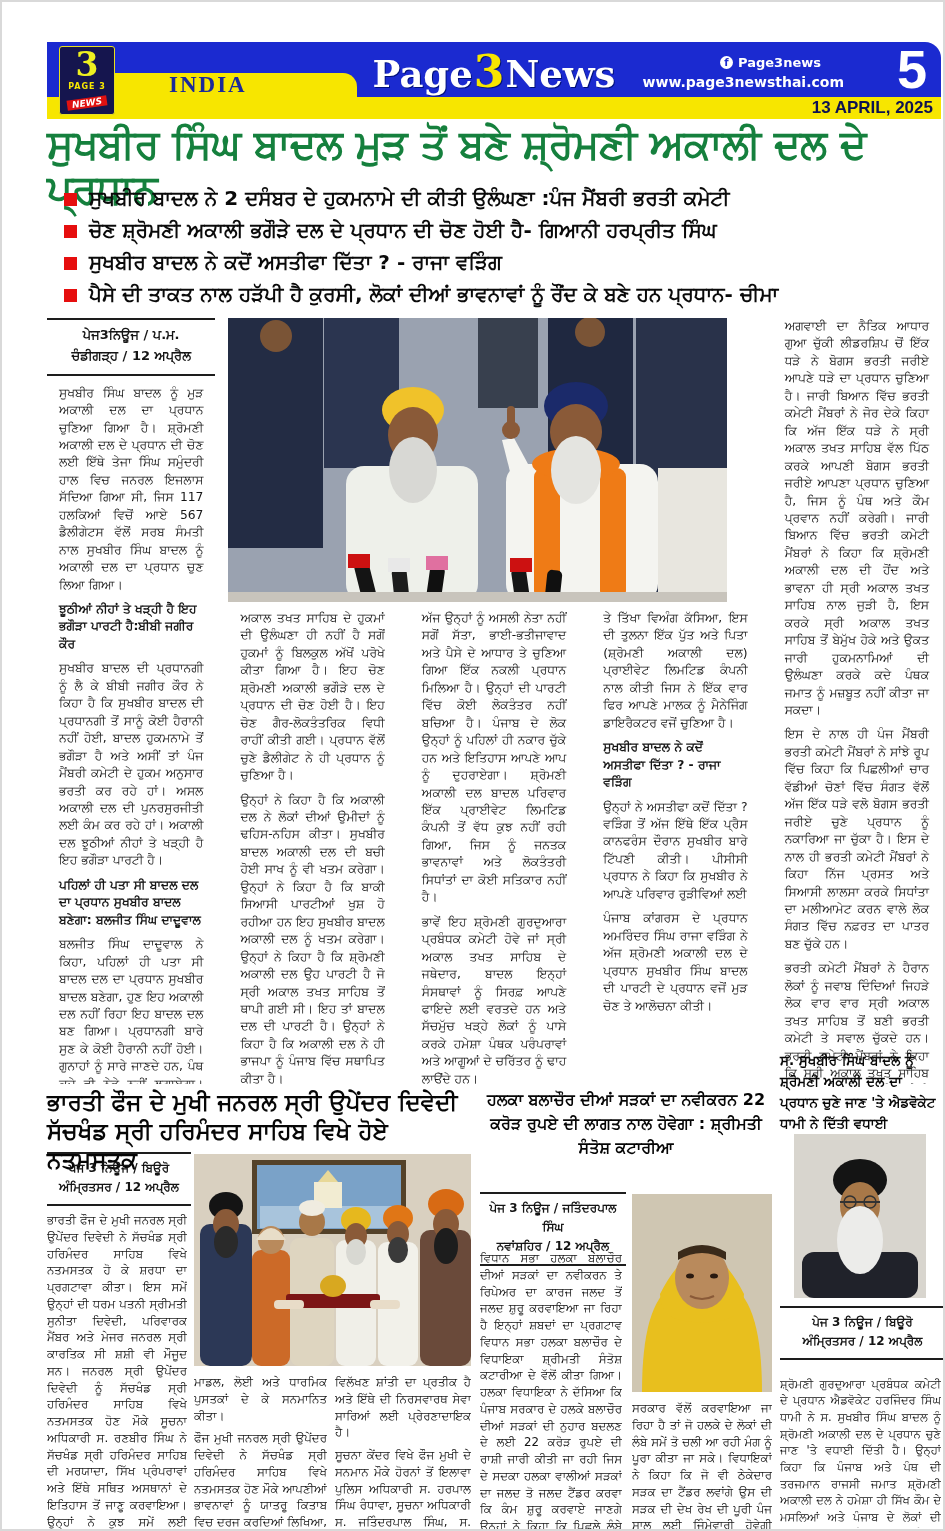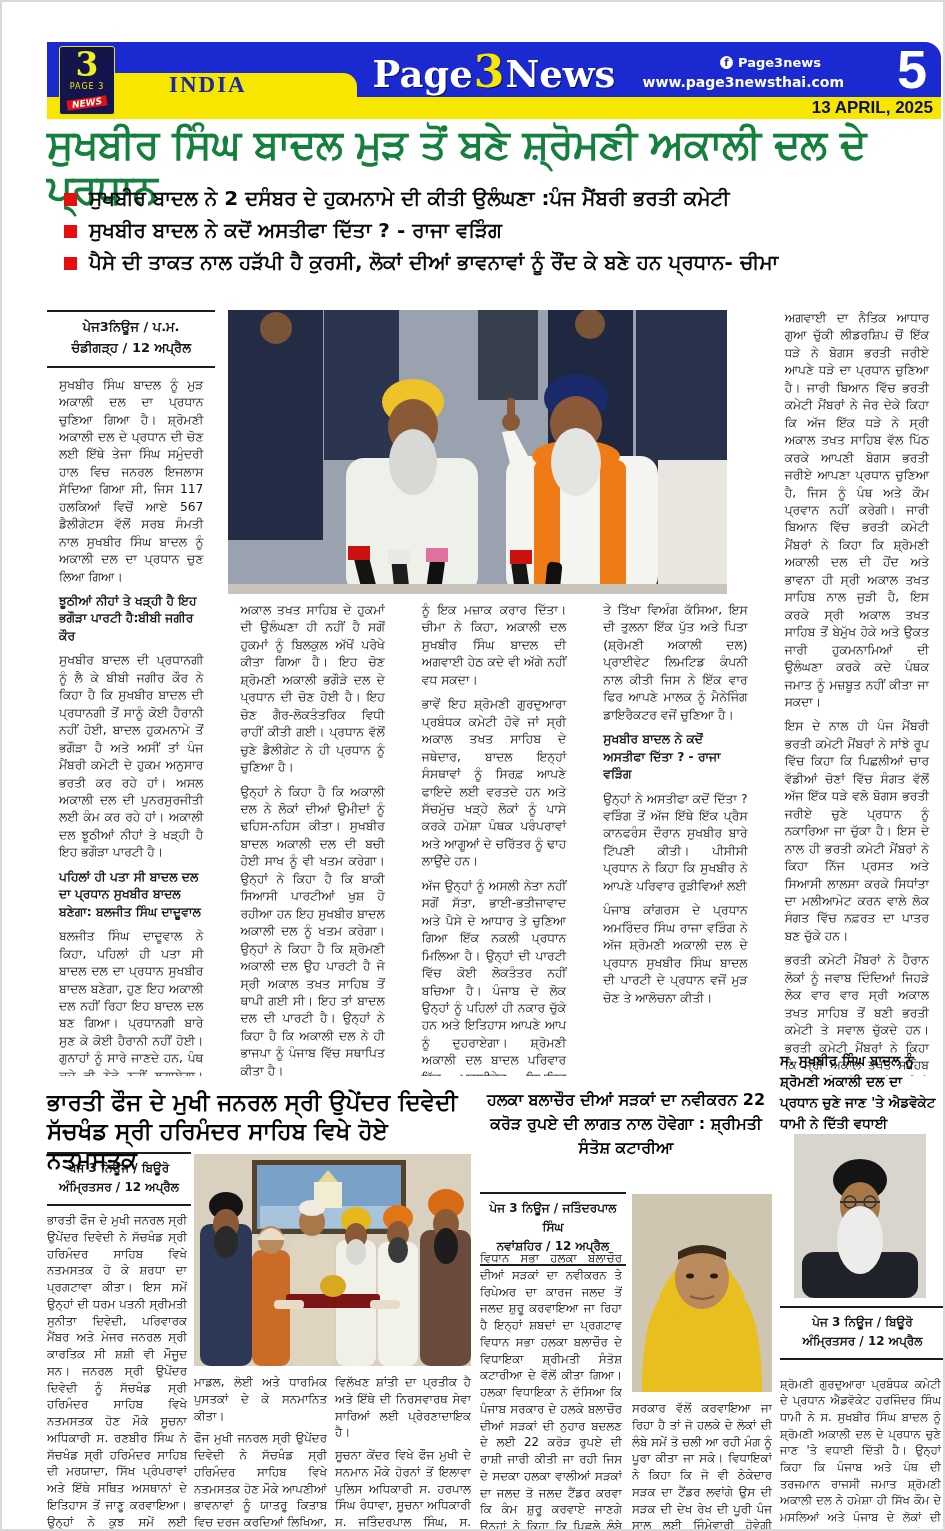--- a/index.html
+++ b/index.html
@@ -9,21 +9,21 @@
   
   .masthead{position:absolute;left:45px;top:40px;width:894px;height:77px;background:#1b2ad0;
             border-top-right-radius:16px;}
   .m-yellow{position:absolute;left:0;bottom:0;width:100%;height:22px;background:#f7e600;}
   .m-date{position:absolute;right:8px;bottom:1px;font-weight:700;font-size:17px;color:#0d1150;
           font-family:"Liberation Sans",sans-serif;}
   .logo-box{position:absolute;left:12px;top:4px;width:54px;height:67px;background:#15154e;
             border:1px solid #e8e020;border-radius:3px;text-align:center;z-index:3;}
   .logo-3{font-family:"DejaVu Serif",serif;font-weight:700;font-size:33px;line-height:34px;
           color:#eef020;margin-top:1px;}
-  .logo-page3{font-size:8px;font-weight:400;color:#f7e600;letter-spacing:1px;}
+  .logo-page3{font-size:8px;font-weight:700;color:#f7e600;letter-spacing:1px;}
   .logo-news{display:inline-block;background:#e01111;color:#fff;font-weight:700;font-size:9px;
              font-style:italic;transform:rotate(-8deg);padding:0 5px;margin-top:2px;}
   .india-tab{position:absolute;left:58px;top:31px;width:252px;height:24px;background:#f7e600;
              border-top-right-radius:14px;z-index:2;}
   .india-text{font-family:"Liberation Serif",serif;font-weight:700;font-size:23px;color:#1b2a9b;
               letter-spacing:2px;line-height:24px;padding-left:64px;}
   .paper-title{position:absolute;left:0;right:0;top:4px;text-align:center;z-index:1;
                font-family:"DejaVu Serif",serif;font-weight:700;color:#fff;
                text-shadow:1px 1px 0 #00107a;}
   .t-word{font-size:37px;}
@@ -36,21 +36,21 @@
   .m-pagenum{position:absolute;right:14px;top:-2px;color:#fff;font-weight:700;font-size:54px;
              line-height:58px;font-family:"Liberation Sans",sans-serif;}
   
   .lead-headline{position:absolute;left:45px;top:120px;width:896px;margin:0;font-size:40px;
                  font-weight:700;color:#15803d;line-height:1.12;letter-spacing:-0.5px;}
   .bullets{position:absolute;left:62px;top:184px;width:870px;list-style:none;margin:0;padding:0;}
   .bullets li{display:flex;gap:12px;margin-bottom:7px;font-size:20px;font-weight:700;color:#0a0a0a;
               align-items:flex-start;line-height:1.25;text-align:right;}
   .sq{flex:0 0 13px;height:13px;background:#e60e0e;margin-top:7px;}
   
-  .lead-body{position:absolute;left:45px;top:308px;width:894px;height:766px;display:flex;gap:13px;}
+  .lead-body{position:absolute;left:45px;top:316px;width:894px;height:766px;display:flex;gap:13px;}
   .lcol{flex:1 1 0;overflow:hidden;font-size:12.3px;line-height:1.42;text-align:justify;color:#161616;}
   .lcol p{margin:0 12px 7px;}
   .sub{font-weight:700;text-align:left;margin:2px 0 5px;}
   .pad-top{padding-top:292px;}
   .byline-box{border-top:2px solid #1d1d1d;border-bottom:2px solid #1d1d1d;text-align:center;
               font-weight:700;font-size:13px;padding:5px 2px 7px;margin-bottom:9px;line-height:1.6;}
   .main-photo{position:absolute;left:181px;top:0;width:499px;height:284px;margin:0;}
   figure{margin:0;} figure svg{display:block;}
   
   .art h2{margin:0;font-weight:700;color:#060606;}
@@ -105,20 +105,24 @@
   </header>
 
   <h1 class="lead-headline">ਸੁਖਬੀਰ ਸਿੰਘ ਬਾਦਲ ਮੁੜ ਤੋਂ ਬਣੇ ਸ਼੍ਰੋਮਣੀ ਅਕਾਲੀ ਦਲ ਦੇ ਪ੍ਰਧਾਨ</h1>
   <ul class="bullets">
     <li>
         <span class="sq"></span>
         <span>ਸੁਖਬੀਰ ਬਾਦਲ ਨੇ 2 ਦਸੰਬਰ ਦੇ ਹੁਕਮਨਾਮੇ ਦੀ ਕੀਤੀ ਉਲੰਘਣਾ :ਪੰਜ ਮੈਂਬਰੀ ਭਰਤੀ ਕਮੇਟੀ</span>
       </li>
     <li>
         <span class="sq"></span>
+        <span>ਚੋਣ ਸ਼੍ਰੋਮਣੀ ਅਕਾਲੀ ਭਗੌੜੇ ਦਲ ਦੇ ਪ੍ਰਧਾਨ ਦੀ ਚੋਣ ਹੋਈ ਹੈ- ਗਿਆਨੀ ਹਰਪ੍ਰੀਤ ਸਿੰਘ</span>
+      </li>
+    <li>
+        <span class="sq"></span>
         <span>ਸੁਖਬੀਰ ਬਾਦਲ ਨੇ ਕਦੋਂ ਅਸਤੀਫਾ ਦਿੱਤਾ ? - ਰਾਜਾ ਵੜਿੰਗ</span>
       </li>
     <li>
         <span class="sq"></span>
         <span>ਪੈਸੇ ਦੀ ਤਾਕਤ ਨਾਲ ਹੜੱਪੀ ਹੈ ਕੁਰਸੀ, ਲੋਕਾਂ ਦੀਆਂ ਭਾਵਨਾਵਾਂ ਨੂੰ ਰੌਂਦ ਕੇ ਬਣੇ ਹਨ ਪ੍ਰਧਾਨ- ਚੀਮਾ</span>
       </li>
   </ul>
 
   <section class="lead-body">
     <div class="lcol">
@@ -134,23 +138,22 @@
       <p>ਬੱਚੇ ਦੇ ਹੱਥ ਖਿਡੌਣਾ ਫੜਾ ਦਈਏ ਤਾਂ ਉਹ ਰੋਣ ਲੱਗ ਜਾਂਦਾ ਜਦੋਂ ਵਾਪਸ ਖਿਡੌਣਾ ਦਿੰਦੇ ਹਾਂ ਚੁੱਕ ਕਰ ਜਾਂਦਾ ਹੈ ਇਹੀ ਮਾਨਸਿਕਤਾ ਸੁਖਬੀਰ ਬਾਦਲ ਦੀ ਹੈ।</p>
 
     </div>
     <div class="lcol pad-top">
       <p>ਅਕਾਲ ਤਖਤ ਸਾਹਿਬ ਦੇ ਹੁਕਮਾਂ ਦੀ ਉਲੰਘਣਾ ਹੀ ਨਹੀਂ ਹੈ ਸਗੋਂ ਹੁਕਮਾਂ ਨੂੰ ਬਿਲਕੁਲ ਅੱਖੋਂ ਪਰੋਖੇ ਕੀਤਾ ਗਿਆ ਹੈ। ਇਹ ਚੋਣ ਸ਼੍ਰੋਮਣੀ ਅਕਾਲੀ ਭਗੌੜੇ ਦਲ ਦੇ ਪ੍ਰਧਾਨ ਦੀ ਚੋਣ ਹੋਈ ਹੈ। ਇਹ ਚੋਣ ਗੈਰ-ਲੋਕਤੰਤਰਿਕ ਵਿਧੀ ਰਾਹੀਂ ਕੀਤੀ ਗਈ। ਪ੍ਰਧਾਨ ਵੱਲੋਂ ਚੁਣੇ ਡੈਲੀਗੇਟ ਨੇ ਹੀ ਪ੍ਰਧਾਨ ਨੂੰ ਚੁਣਿਆ ਹੈ।</p>
       <p>ਉਨ੍ਹਾਂ ਨੇ ਕਿਹਾ ਹੈ ਕਿ ਅਕਾਲੀ ਦਲ ਨੇ ਲੋਕਾਂ ਦੀਆਂ ਉਮੀਦਾਂ ਨੂੰ ਢਹਿਸ-ਨਹਿਸ ਕੀਤਾ। ਸੁਖਬੀਰ ਬਾਦਲ ਅਕਾਲੀ ਦਲ ਦੀ ਬਚੀ ਹੋਈ ਸਾਖ ਨੂੰ ਵੀ ਖਤਮ ਕਰੇਗਾ। ਉਨ੍ਹਾਂ ਨੇ ਕਿਹਾ ਹੈ ਕਿ ਬਾਕੀ ਸਿਆਸੀ ਪਾਰਟੀਆਂ ਖੁਸ਼ ਹੋ ਰਹੀਆ ਹਨ ਇਹ ਸੁਖਬੀਰ ਬਾਦਲ ਅਕਾਲੀ ਦਲ ਨੂੰ ਖਤਮ ਕਰੇਗਾ। ਉਨ੍ਹਾਂ ਨੇ ਕਿਹਾ ਹੈ ਕਿ ਸ਼੍ਰੋਮਣੀ ਅਕਾਲੀ ਦਲ ਉਹ ਪਾਰਟੀ ਹੈ ਜੋ ਸ੍ਰੀ ਅਕਾਲ ਤਖਤ ਸਾਹਿਬ ਤੋਂ ਥਾਪੀ ਗਈ ਸੀ। ਇਹ ਤਾਂ ਬਾਦਲ ਦਲ ਦੀ ਪਾਰਟੀ ਹੈ। ਉਨ੍ਹਾਂ ਨੇ ਕਿਹਾ ਹੈ ਕਿ ਅਕਾਲੀ ਦਲ ਨੇ ਹੀ ਭਾਜਪਾ ਨੂੰ ਪੰਜਾਬ ਵਿੱਚ ਸਥਾਪਿਤ ਕੀਤਾ ਹੈ।</p>
       <p class="sub">ਲੰਮੇ ਸਮੇਂ ਤੋਂ ਚੱਲ ਰਿਹਾ ਡਰਾਮਾ ਆਖਰਕਾਰ ਖਤਮ ਹੋ ਗਿਆ - ਕੰਗ</p>
       <p>'ਆਪ' ਸੰਸਦ ਮਾਲਵਿੰਦਰ ਕੰਗ ਦਾ ਸੁਖਬੀਰ ਬਾਦਲ ਦੀ ਲੀਡਰਸ਼ਿਪ ਤੇ ਵੱਡਾ ਬਿਆਨ ਸਾਹਮਣੇ ਆਇਆ ਹੈ।</p>
     </div>
     <div class="lcol pad-top">
-      <p>ਨੂੰ ਇਕ ਮਜ਼ਾਕ ਕਰਾਰ ਦਿੱਤਾ। ਚੀਮਾ ਨੇ ਕਿਹਾ, ਅਕਾਲੀ ਦਲ ਸੁਖਬੀਰ ਸਿੰਘ ਬਾਦਲ ਦੀ ਅਗਵਾਈ ਹੇਠ ਕਦੇ ਵੀ ਅੱਗੇ ਨਹੀਂ ਵਧ ਸਕਦਾ।</p>
+      <p>ਅੱਜ ਉਨ੍ਹਾਂ ਨੂੰ ਅਸਲੀ ਨੇਤਾ ਨਹੀਂ ਸਗੋਂ ਸੱਤਾ, ਭਾਈ-ਭਤੀਜਾਵਾਦ ਅਤੇ ਪੈਸੇ ਦੇ ਆਧਾਰ ਤੇ ਚੁਣਿਆ ਗਿਆ ਇੱਕ ਨਕਲੀ ਪ੍ਰਧਾਨ ਮਿਲਿਆ ਹੈ। ਉਨ੍ਹਾਂ ਦੀ ਪਾਰਟੀ ਵਿੱਚ ਕੋਈ ਲੋਕਤੰਤਰ ਨਹੀਂ ਬਚਿਆ ਹੈ। ਪੰਜਾਬ ਦੇ ਲੋਕ ਉਨ੍ਹਾਂ ਨੂੰ ਪਹਿਲਾਂ ਹੀ ਨਕਾਰ ਚੁੱਕੇ ਹਨ ਅਤੇ ਇਤਿਹਾਸ ਆਪਣੇ ਆਪ ਨੂੰ ਦੁਹਰਾਏਗਾ। ਸ਼੍ਰੋਮਣੀ ਅਕਾਲੀ ਦਲ ਬਾਦਲ ਪਰਿਵਾਰ ਇੱਕ ਪ੍ਰਾਈਵੇਟ ਲਿਮਟਿਡ ਕੰਪਨੀ ਤੋਂ ਵੱਧ ਕੁਝ ਨਹੀਂ ਰਹੀ ਗਿਆ, ਜਿਸ ਨੂੰ ਜਨਤਕ ਭਾਵਨਾਵਾਂ ਅਤੇ ਲੋਕਤੰਤਰੀ ਸਿਧਾਂਤਾਂ ਦਾ ਕੋਈ ਸਤਿਕਾਰ ਨਹੀਂ ਹੈ।</p>
       <p>ਭਾਵੇਂ ਇਹ ਸ਼੍ਰੋਮਣੀ ਗੁਰਦੁਆਰਾ ਪ੍ਰਬੰਧਕ ਕਮੇਟੀ ਹੋਵੇ ਜਾਂ ਸ੍ਰੀ ਅਕਾਲ ਤਖਤ ਸਾਹਿਬ ਦੇ ਜਥੇਦਾਰ, ਬਾਦਲ ਇਨ੍ਹਾਂ ਸੰਸਥਾਵਾਂ ਨੂੰ ਸਿਰਫ਼ ਆਪਣੇ ਫਾਇਦੇ ਲਈ ਵਰਤਦੇ ਹਨ ਅਤੇ ਸੱਚਮੁੱਚ ਖੜ੍ਹੇ ਲੋਕਾਂ ਨੂੰ ਪਾਸੇ ਕਰਕੇ ਹਮੇਸ਼ਾ ਪੰਥਕ ਪਰੰਪਰਾਵਾਂ ਅਤੇ ਆਗੂਆਂ ਦੇ ਚਰਿੱਤਰ ਨੂੰ ਢਾਹ ਲਾਉਂਦੇ ਹਨ।</p>
-      <p>ਅੱਜ ਉਨ੍ਹਾਂ ਨੂੰ ਅਸਲੀ ਨੇਤਾ ਨਹੀਂ ਸਗੋਂ ਸੱਤਾ, ਭਾਈ-ਭਤੀਜਾਵਾਦ ਅਤੇ ਪੈਸੇ ਦੇ ਆਧਾਰ ਤੇ ਚੁਣਿਆ ਗਿਆ ਇੱਕ ਨਕਲੀ ਪ੍ਰਧਾਨ ਮਿਲਿਆ ਹੈ। ਉਨ੍ਹਾਂ ਦੀ ਪਾਰਟੀ ਵਿੱਚ ਕੋਈ ਲੋਕਤੰਤਰ ਨਹੀਂ ਬਚਿਆ ਹੈ। ਪੰਜਾਬ ਦੇ ਲੋਕ ਉਨ੍ਹਾਂ ਨੂੰ ਪਹਿਲਾਂ ਹੀ ਨਕਾਰ ਚੁੱਕੇ ਹਨ ਅਤੇ ਇਤਿਹਾਸ ਆਪਣੇ ਆਪ ਨੂੰ ਦੁਹਰਾਏਗਾ। ਸ਼੍ਰੋਮਣੀ ਅਕਾਲੀ ਦਲ ਬਾਦਲ ਪਰਿਵਾਰ ਇੱਕ ਪ੍ਰਾਈਵੇਟ ਲਿਮਟਿਡ ਕੰਪਨੀ ਤੋਂ ਵੱਧ ਕੁਝ ਨਹੀਂ ਰਹੀ ਗਿਆ, ਜਿਸ ਨੂੰ ਜਨਤਕ ਭਾਵਨਾਵਾਂ ਅਤੇ ਲੋਕਤੰਤਰੀ ਸਿਧਾਂਤਾਂ ਦਾ ਕੋਈ ਸਤਿਕਾਰ ਨਹੀਂ ਹੈ।</p>
     </div>
     <div class="lcol pad-top">
       <p>ਤੇ ਤਿੱਖਾ ਵਿਅੰਗ ਕੱਸਿਆ, ਇਸ ਦੀ ਤੁਲਨਾ ਇੱਕ ਪੁੱਤ ਅਤੇ ਪਿਤਾ (ਸ਼੍ਰੋਮਣੀ ਅਕਾਲੀ ਦਲ) ਪ੍ਰਾਈਵੇਟ ਲਿਮਟਿਡ ਕੰਪਨੀ ਨਾਲ ਕੀਤੀ ਜਿਸ ਨੇ ਇੱਕ ਵਾਰ ਫਿਰ ਆਪਣੇ ਮਾਲਕ ਨੂੰ ਮੈਨੇਜਿੰਗ ਡਾਇਰੈਕਟਰ ਵਜੋਂ ਚੁਣਿਆ ਹੈ।</p>
       <p class="sub">ਸੁਖਬੀਰ ਬਾਦਲ ਨੇ ਕਦੋਂ ਅਸਤੀਫਾ ਦਿੱਤਾ ? - ਰਾਜਾ ਵੜਿੰਗ</p>
       <p>ਉਨ੍ਹਾਂ ਨੇ ਅਸਤੀਫਾ ਕਦੋਂ ਦਿੱਤਾ ? ਵੜਿੰਗ ਤੋਂ ਅੱਜ ਇੱਥੇ ਇੱਕ ਪ੍ਰੈਸ ਕਾਨਫਰੰਸ ਦੌਰਾਨ ਸੁਖਬੀਰ ਬਾਰੇ ਟਿੱਪਣੀ ਕੀਤੀ। ਪੀਸੀਸੀ ਪ੍ਰਧਾਨ ਨੇ ਕਿਹਾ ਕਿ ਸੁਖਬੀਰ ਨੇ ਆਪਣੇ ਪਰਿਵਾਰ ਰੁੜੀਵਿਆਂ ਲਈ</p>
       <p>ਪੰਜਾਬ ਕਾਂਗਰਸ ਦੇ ਪ੍ਰਧਾਨ ਅਮਰਿੰਦਰ ਸਿੰਘ ਰਾਜਾ ਵੜਿੰਗ ਨੇ ਅੱਜ ਸ਼੍ਰੋਮਣੀ ਅਕਾਲੀ ਦਲ ਦੇ ਪ੍ਰਧਾਨ ਸੁਖਬੀਰ ਸਿੰਘ ਬਾਦਲ ਦੀ ਪਾਰਟੀ ਦੇ ਪ੍ਰਧਾਨ ਵਜੋਂ ਮੁੜ ਚੋਣ ਤੇ ਆਲੋਚਨਾ ਕੀਤੀ।</p>
     </div>
     <div class="lcol">
       <p>ਅਗਵਾਈ ਦਾ ਨੈਤਿਕ ਆਧਾਰ ਗੁਆ ਚੁੱਕੀ ਲੀਡਰਸ਼ਿਪ ਚੋਂ ਇੱਕ ਧੜੇ ਨੇ ਬੋਗਸ ਭਰਤੀ ਜਰੀਏ ਆਪਣੇ ਧੜੇ ਦਾ ਪ੍ਰਧਾਨ ਚੁਣਿਆ ਹੈ। ਜਾਰੀ ਬਿਆਨ ਵਿੱਚ ਭਰਤੀ ਕਮੇਟੀ ਮੈਂਬਰਾਂ ਨੇ ਜੋਰ ਦੇਕੇ ਕਿਹਾ ਕਿ ਅੱਜ ਇੱਕ ਧੜੇ ਨੇ ਸ੍ਰੀ ਅਕਾਲ ਤਖਤ ਸਾਹਿਬ ਵੱਲ ਪਿੱਠ ਕਰਕੇ ਆਪਣੀ ਬੋਗਸ ਭਰਤੀ ਜਰੀਏ ਆਪਣਾ ਪ੍ਰਧਾਨ ਚੁਣਿਆ ਹੈ, ਜਿਸ ਨੂੰ ਪੰਥ ਅਤੇ ਕੌਮ ਪ੍ਰਵਾਨ ਨਹੀਂ ਕਰੇਗੀ। ਜਾਰੀ ਬਿਆਨ ਵਿੱਚ ਭਰਤੀ ਕਮੇਟੀ ਮੈਂਬਰਾਂ ਨੇ ਕਿਹਾ ਕਿ ਸ਼੍ਰੋਮਣੀ ਅਕਾਲੀ ਦਲ ਦੀ ਹੋਂਦ ਅਤੇ ਭਾਵਨਾ ਹੀ ਸ੍ਰੀ ਅਕਾਲ ਤਖਤ ਸਾਹਿਬ ਨਾਲ ਜੁੜੀ ਹੈ, ਇਸ ਕਰਕੇ ਸ੍ਰੀ ਅਕਾਲ ਤਖਤ ਸਾਹਿਬ ਤੋਂ ਬੇਮੁੱਖ ਹੋਕੇ ਅਤੇ ਉਕਤ ਜਾਰੀ ਹੁਕਮਨਾਮਿਆਂ ਦੀ ਉਲੰਘਣਾ ਕਰਕੇ ਕਦੇ ਪੰਥਕ ਜਮਾਤ ਨੂੰ ਮਜ਼ਬੂਤ ਨਹੀਂ ਕੀਤਾ ਜਾ ਸਕਦਾ।</p>
       <p>ਇਸ ਦੇ ਨਾਲ ਹੀ ਪੰਜ ਮੈਂਬਰੀ ਭਰਤੀ ਕਮੇਟੀ ਮੈਂਬਰਾਂ ਨੇ ਸਾਂਝੇ ਰੂਪ ਵਿੱਚ ਕਿਹਾ ਕਿ ਪਿਛਲੀਆਂ ਚਾਰ ਵੱਡੀਆਂ ਚੋਣਾਂ ਵਿੱਚ ਸੰਗਤ ਵੱਲੋਂ ਅੱਜ ਇੱਕ ਧੜੇ ਵਲੋ ਬੋਗਸ ਭਰਤੀ ਜਰੀਏ ਚੁਣੇ ਪ੍ਰਧਾਨ ਨੂੰ ਨਕਾਰਿਆ ਜਾ ਚੁੱਕਾ ਹੈ। ਇਸ ਦੇ ਨਾਲ ਹੀ ਭਰਤੀ ਕਮੇਟੀ ਮੈਂਬਰਾਂ ਨੇ ਕਿਹਾ ਨਿੱਜ ਪ੍ਰਸਤ ਅਤੇ ਸਿਆਸੀ ਲਾਲਸਾ ਕਰਕੇ ਸਿਧਾਂਤਾ ਦਾ ਮਲੀਆਮੇਟ ਕਰਨ ਵਾਲੇ ਲੋਕ ਸੰਗਤ ਵਿੱਚ ਨਫ਼ਰਤ ਦਾ ਪਾਤਰ ਬਣ ਚੁੱਕੇ ਹਨ।</p>

